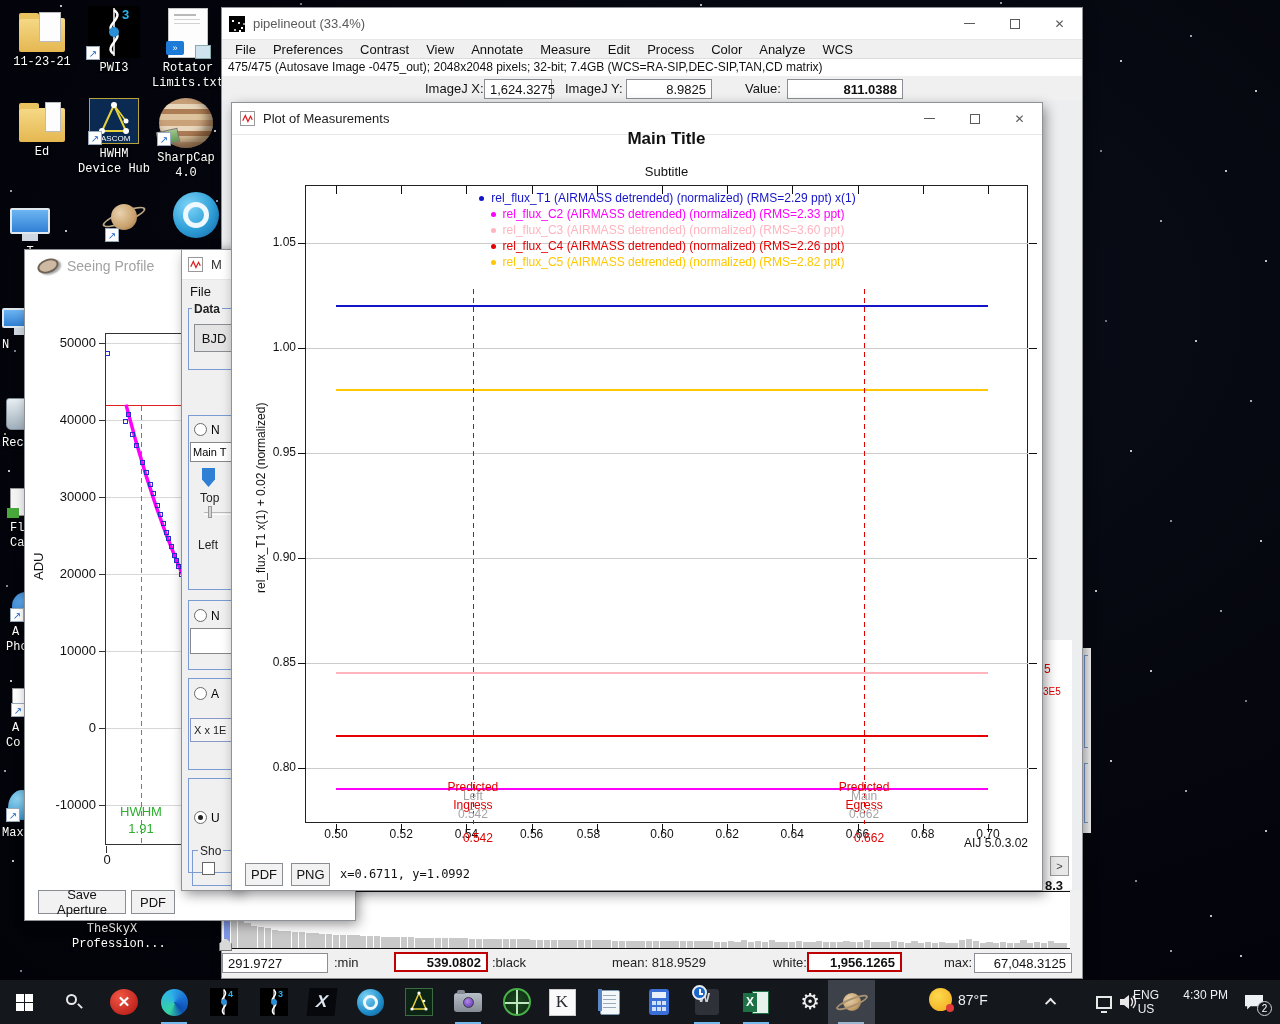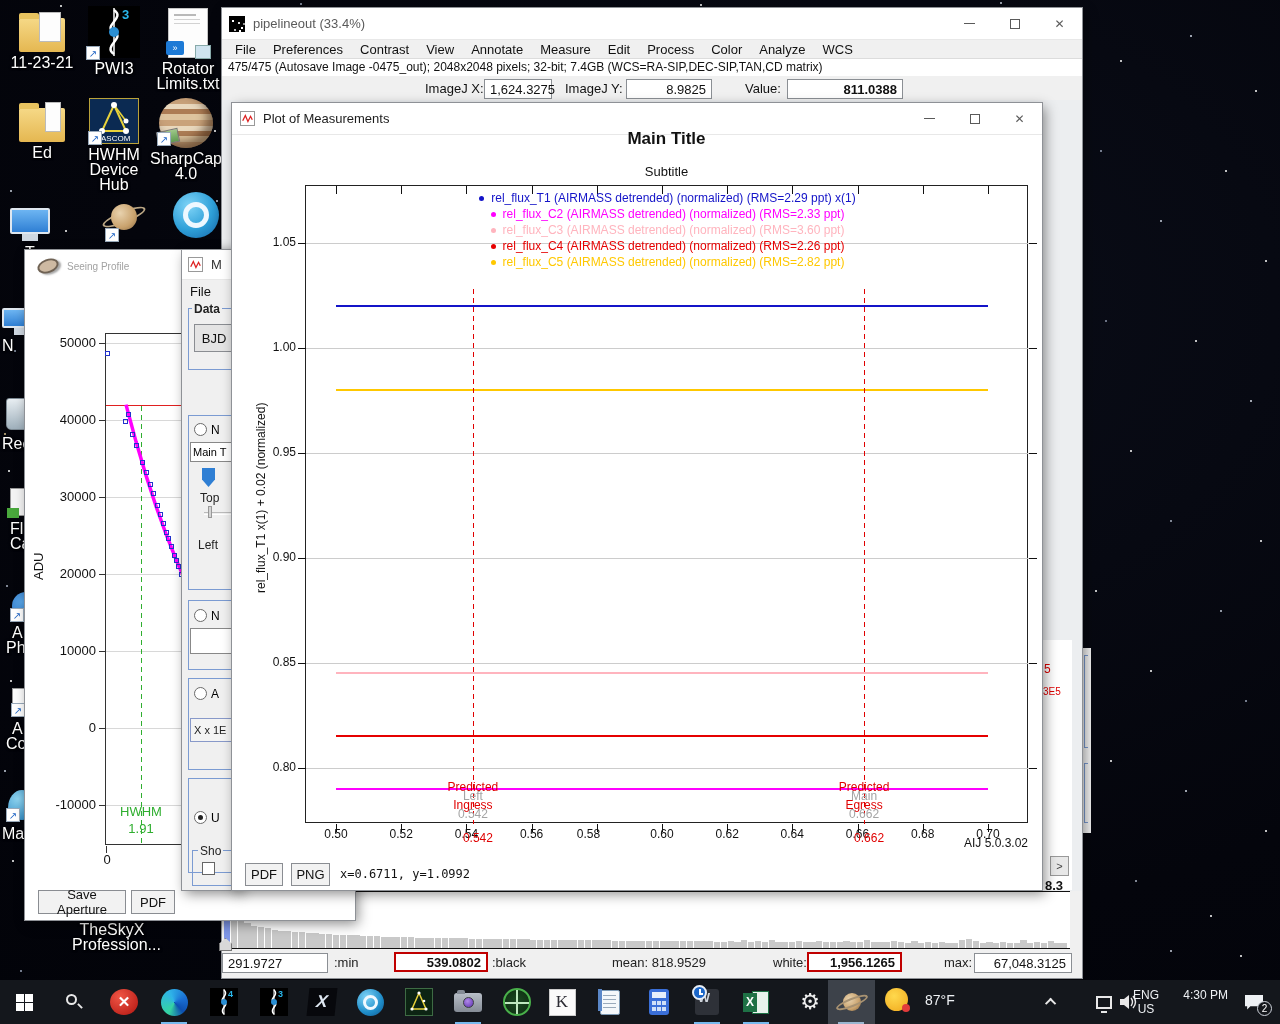--- a/index.html
+++ b/index.html
@@ -51,21 +51,21 @@
   .radio{width:13px;height:13px;border-radius:50%;border:1px solid #6a6a6a;background:#fff;display:inline-block;vertical-align:-2px;}
   .radio.sel{position:relative;}
   .radio.sel:after{content:"";position:absolute;inset:3px;border-radius:50%;background:#222;}
   
   #taskbar{position:absolute;left:0;bottom:0;width:1280px;height:44px;background:#14171c;z-index:100;}
   .tbi{position:absolute;top:6px;width:32px;height:32px;display:flex;align-items:center;justify-content:center;}
   .uline{position:absolute;bottom:0;width:26px;height:2px;background:#76b9ed;}
   .traytxt{color:#eef1f4;font-size:12px;line-height:14px;text-align:center;}
   
   .dicon{position:absolute;width:76px;display:flex;flex-direction:column;align-items:center;gap:3px;}
-  .dlabel{color:#fff;font-size:16px;line-height:15px;text-align:center;text-shadow:1px 1px 2px #000,0 0 3px #000;}
+  .dlabel{color:#fff;font-size:12px;line-height:15px;text-align:center;text-shadow:1px 1px 2px #000,0 0 3px #000;font-family:Liberation Mono, monospace;}
   .folder{width:46px;height:34px;position:relative;background:linear-gradient(#f6d987,#e5b751);border-radius:2px;margin-top:8px;}
   .folder:before{content:"";position:absolute;top:-5px;left:0;width:20px;height:6px;background:#e8c35f;border-radius:2px 2px 0 0;}
   .fpage{position:absolute;right:4px;top:-6px;width:22px;height:30px;background:#fdfdfd;border:1px solid #bbb;}
   .arrowbadge{position:absolute;left:-2px;bottom:-2px;width:14px;height:14px;background:#fff;border:1px solid #9ab;display:flex;align-items:center;justify-content:center;font-size:10px;color:#1b62c4;}
   .monitor{width:40px;height:26px;background:linear-gradient(#6db5f2,#2f7fd4);border:2px solid #dfe7ef;border-radius:2px;position:relative;margin-top:10px;}
   .monitor:after{content:"";position:absolute;left:10px;bottom:-9px;width:16px;height:7px;background:#cfd8e2;}
   .saturnp{position:relative;width:34px;height:34px;margin-top:8px;}
   .saturnp .pl{position:absolute;inset:4px;border-radius:50%;background:radial-gradient(circle at 35% 35%,#e8d2ae,#c9a26d 60%,#8a6a42);}
   .saturnp .rg{position:absolute;left:-6px;top:11px;width:46px;height:12px;border:2px solid #baa684;border-radius:50%;transform:rotate(-22deg);}
 </style>
@@ -390,21 +390,21 @@
     <div style="position:absolute;left:1px;top:46px;font-size:10px;color:#e00000;">3E5</div>
     <div style="position:absolute;left:8px;top:216px;width:19px;height:20px;background:#e8e8e8;border:1px solid #999;font-size:11px;color:#444;display:flex;align-items:center;justify-content:center;">&gt;</div>
     <div style="position:absolute;left:3px;top:238px;font-size:13px;font-weight:bold;color:#111;">8.3</div>
   </div>
 
   <div class="win" style="left:25px;top:250px;width:330px;height:670px;background:#fff;z-index:20;">
     <div class="tbar" style="border-bottom:none;">
       <div style="position:relative;width:22px;height:14px;margin-left:12px;flex:none;">
         <div style="position:absolute;inset:0;border-radius:50%;background:#cdb9a2;border:2px solid #6f6254;transform:rotate(-20deg);box-shadow:2px 2px 2px rgba(0,0,0,.35);"></div>
       </div>
-      <span class="ttl" style="color:#a2a2a2;font-size:10px;">Seeing Profile</span>
+      <span class="ttl" style="color:#a2a2a2;font-size:14px;">Seeing Profile</span>
     </div>
     <div id="sp-box" style="left:80px;top:83px;width:250px;height:512px;">
         <div class="gl" style="left:0;top:9.0px;width:250px;background:#d8d8d8;"></div>
         <div class="tick" style="left:-7px;top:9.0px;width:7px;height:1px;background:#333;"></div>
         <div class="tlab" style="left:-58px;top:1.0px;width:48px;text-align:right;font-size:13px;">50000</div>
         <div class="gl" style="left:0;top:86.0px;width:250px;background:#d8d8d8;"></div>
         <div class="tick" style="left:-7px;top:86.0px;width:7px;height:1px;background:#333;"></div>
         <div class="tlab" style="left:-58px;top:78.0px;width:48px;text-align:right;font-size:13px;">40000</div>
         <div class="gl" style="left:0;top:163.0px;width:250px;background:#d8d8d8;"></div>
         <div class="tick" style="left:-7px;top:163.0px;width:7px;height:1px;background:#333;"></div>
@@ -741,21 +741,21 @@
     </div>
     <div style="position:absolute;left:828px;top:0;width:47px;height:44px;background:#3d424a;"></div>
     <div class="tbi" style="left:836px;">
       <div style="position:relative;width:30px;height:30px;">
           <div style="position:absolute;inset:6px;border-radius:50%;background:radial-gradient(circle at 35% 35%,#e8d2ae,#c9a26d 60%,#7a5c38);"></div>
           <div style="position:absolute;left:-2px;top:11px;width:34px;height:9px;border:2px solid #a89272;border-radius:50%;transform:rotate(-22deg);"></div>
         </div>
     </div>
     <div class="uline" style="left:838px;background:#9ab6d0;"></div>
 
-    <div style="position:absolute;left:885px;top:8px;display:flex;align-items:center;gap:17px;">
+    <div style="position:absolute;left:929px;top:8px;display:flex;align-items:center;gap:6px;">
       <div style="position:relative;width:23px;height:23px;border-radius:50%;background:radial-gradient(circle at 40% 35%,#ffd94d,#f0a81c);">
           <div style="position:absolute;right:-2px;bottom:-1px;width:8px;height:8px;border-radius:50%;background:#e23b3b;"></div>
         </div>
       <span class="traytxt" style="font-size:14px;">87°F</span>
     </div>
     <div class="tbi" style="left:1036px;">
       <div style="width:8px;height:8px;border-top:2px solid #e8e8e8;border-left:2px solid #e8e8e8;transform:rotate(45deg) translateY(2px);"></div>
     </div>
     <div class="tbi" style="left:1088px;">
       <div style="position:relative;width:16px;height:13px;border:2px solid #e8e8e8;">

